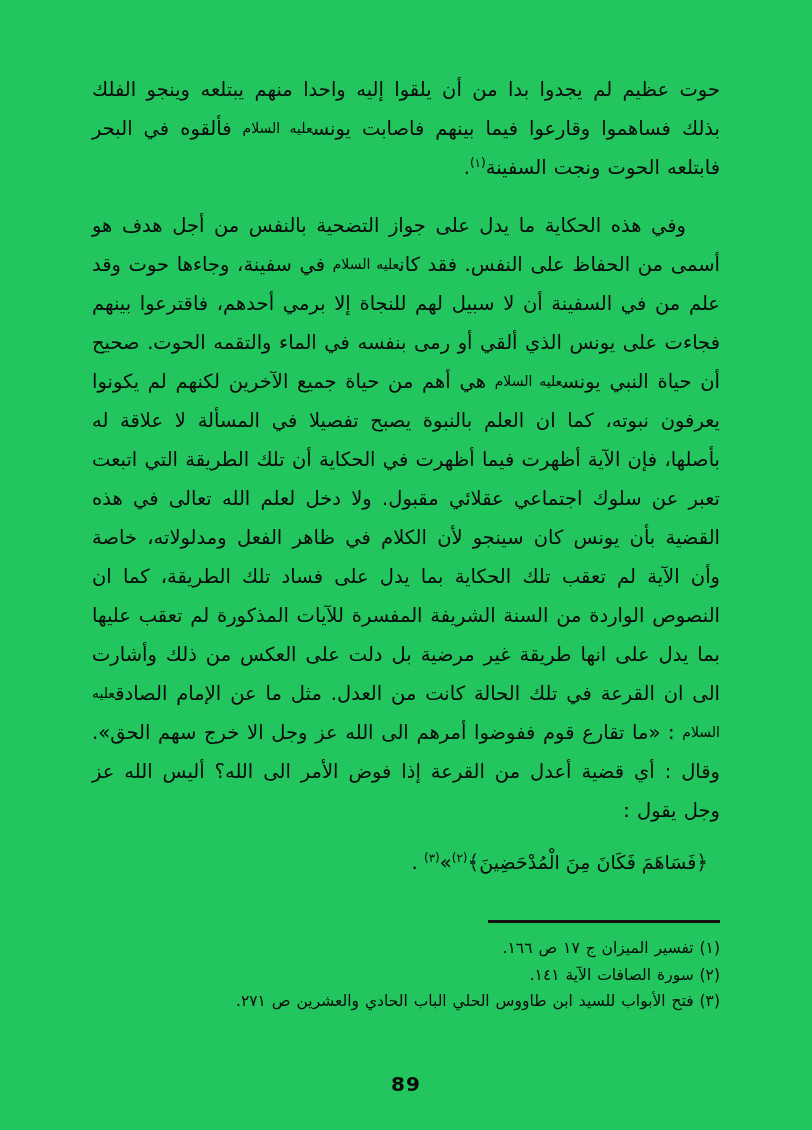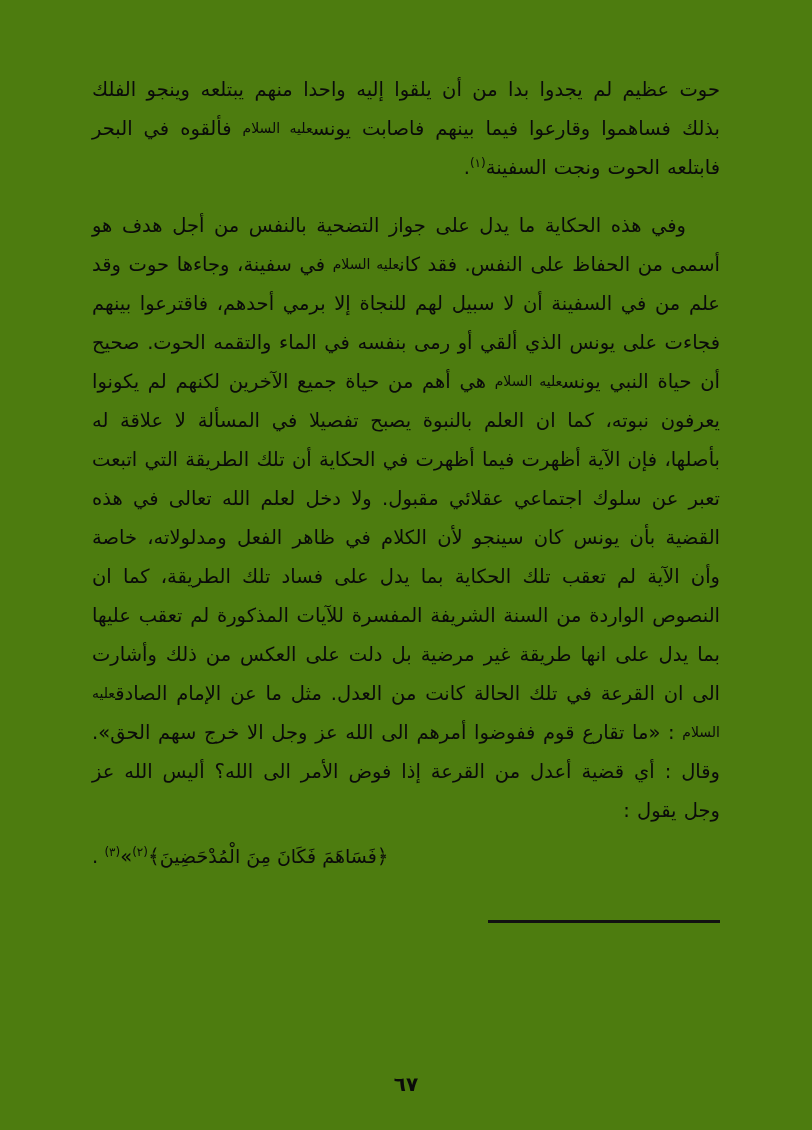--- a/index.html
+++ b/index.html
@@ -5,21 +5,21 @@
   html, body {
     margin: 0;
     padding: 0;
     background: #ffffff;
   }
   .page {
     position: relative;
     width: 812px;
     height: 1130px;
     margin: 0 auto;
-    background: #4d7c0f;
+    background: #22c55e;
     font-family: "DejaVu Sans", "Liberation Sans", sans-serif;
     color: #0a0a0a;
     overflow: hidden;
   }
   .content {
     position: absolute;
     top: 70px;
     right: 92px;
     left: 92px;
     direction: rtl;
@@ -48,25 +48,25 @@
     vertical-align: 2px;
     letter-spacing: -0.5px;
   }
   .quran {
     font-size: 19px;
   }
   .quran-brace {
     font-size: 20px;
   }
   .ayah-line {
-    text-align: left;
+    text-align: right;
     direction: rtl;
     font-size: 19.5px;
     line-height: 2.0;
-    margin: 0;
+    margin: 12px;
   }
   .footnotes {
     position: absolute;
     right: 92px;
     left: 92px;
     top: 920px;
     direction: rtl;
   }
   .fn-rule {
     width: 232px;
@@ -109,17 +109,20 @@
 
     <p class="ayah-line">
       <span class="quran-brace">﴿</span><span class="quran">فَسَاهَمَ فَكَانَ مِنَ الْمُدْحَضِينَ</span><span class="quran-brace">﴾</span><span class="sup">(٢)</span><span>»</span><span class="sup">(٣)</span><span> .</span>
     </p>
 
 
   </div>
 
   <div class="footnotes">
     <div class="fn-rule"></div>
+    <p class="fn">(١) تفسير الميزان ج ١٧ ص ١٦٦.</p>
+    <p class="fn">(٢) سورة الصافات الآية ١٤١.</p>
+    <p class="fn">(٣) فتح الأبواب للسيد ابن طاووس الحلي الباب الحادي والعشرين ص ٢٧١.</p>
   </div>
 
-  <div class="page-number">٦٧</div>
+  <div class="page-number">89</div>
 
 </div>
 
 </body></html>

